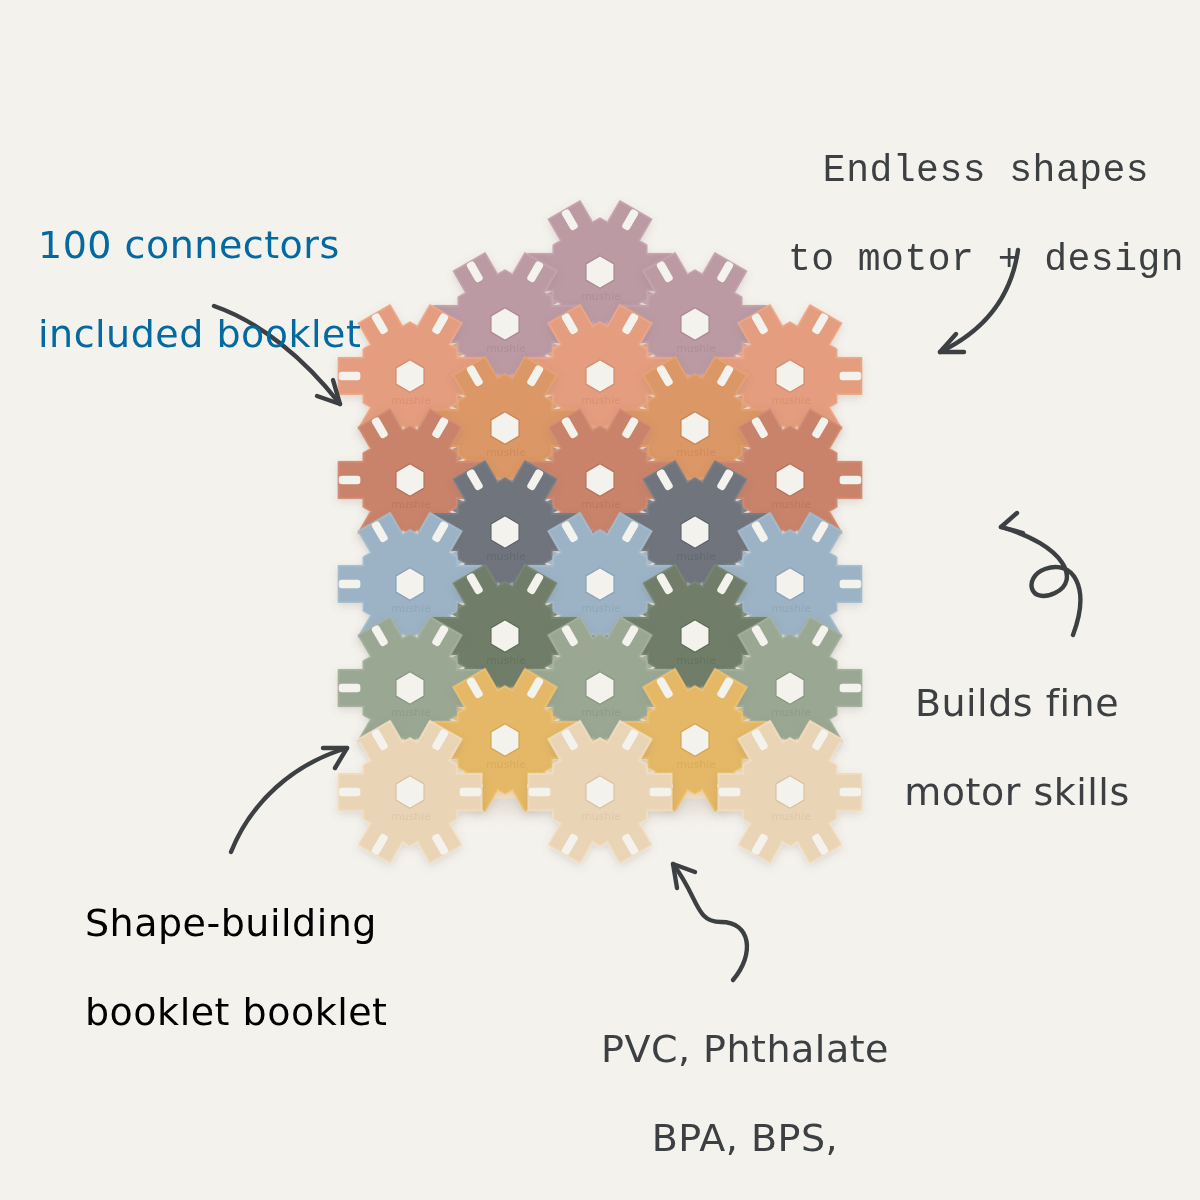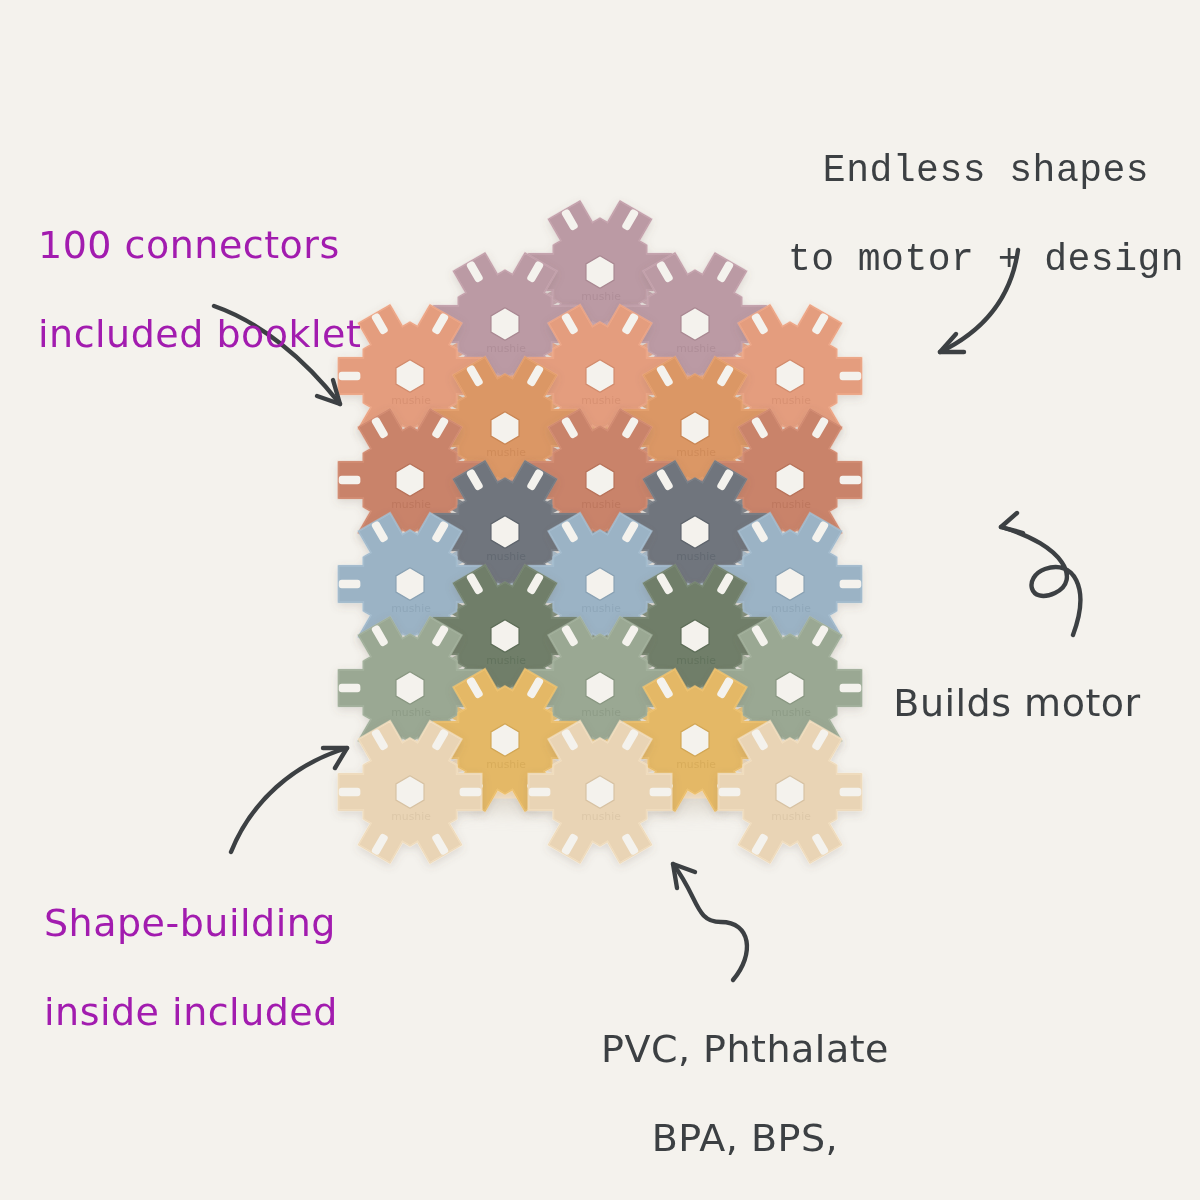--- a/index.html
+++ b/index.html
@@ -440,37 +440,38 @@
   <svg class="arrow" style="left:215px;top:730px;" width="160" height="130" viewBox="0 0 160 130">
     <path d="M16 122 C 36 72, 78 34, 132 18" stroke="#3C4043" stroke-width="4.4" fill="none" stroke-linecap="round"></path>
     <path d="M132 18 L 108 18 M132 18 L 120 38" stroke="#3C4043" stroke-width="4.4" fill="none" stroke-linecap="round" stroke-linejoin="round"></path>
   </svg>
 
   <svg class="arrow" style="left:655px;top:850px;" width="130" height="140" viewBox="0 0 130 140">
     <path d="M78 130 C 100 104, 96 72, 66 72 C 40 72, 44 48, 18 14" stroke="#3C4043" stroke-width="4.4" fill="none" stroke-linecap="round"></path>
     <path d="M18 14 L 22 38 M18 14 L 40 22" stroke="#3C4043" stroke-width="4.4" fill="none" stroke-linecap="round" stroke-linejoin="round"></path>
   </svg>
 
-  <div class="note" id="note-connectors" style="color: #a21caf;">
+  <div class="note" id="note-connectors" style="color: #0369a1;">
     <span>100 connectors</span>
     <span>included booklet</span>
   </div>
 
   <div class="note" id="note-endless" style="color: rgb(60, 64, 67);">
     <span>Endless shapes</span>
     <span>to motor + design</span>
   </div>
 
   <div class="note" id="note-motor" style="color: rgb(60, 64, 67);">
-    <span>Builds motor</span>
+    <span>Builds fine</span>
+    <span>motor skills</span>
   </div>
 
-  <div class="note" id="note-booklet" style="color: #a21caf;">
+  <div class="note" id="note-booklet" style="color: #000000; margin-left: 41px;">
     <span>Shape-building</span>
-    <span>inside included</span>
+    <span>booklet booklet</span>
   </div>
 
   <div class="note" id="note-free" style="color: rgb(60, 64, 67);">
     <span>PVC, Phthalate</span>
     <span>BPA, BPS,</span>
     
   </div>
 
 </div>
 

